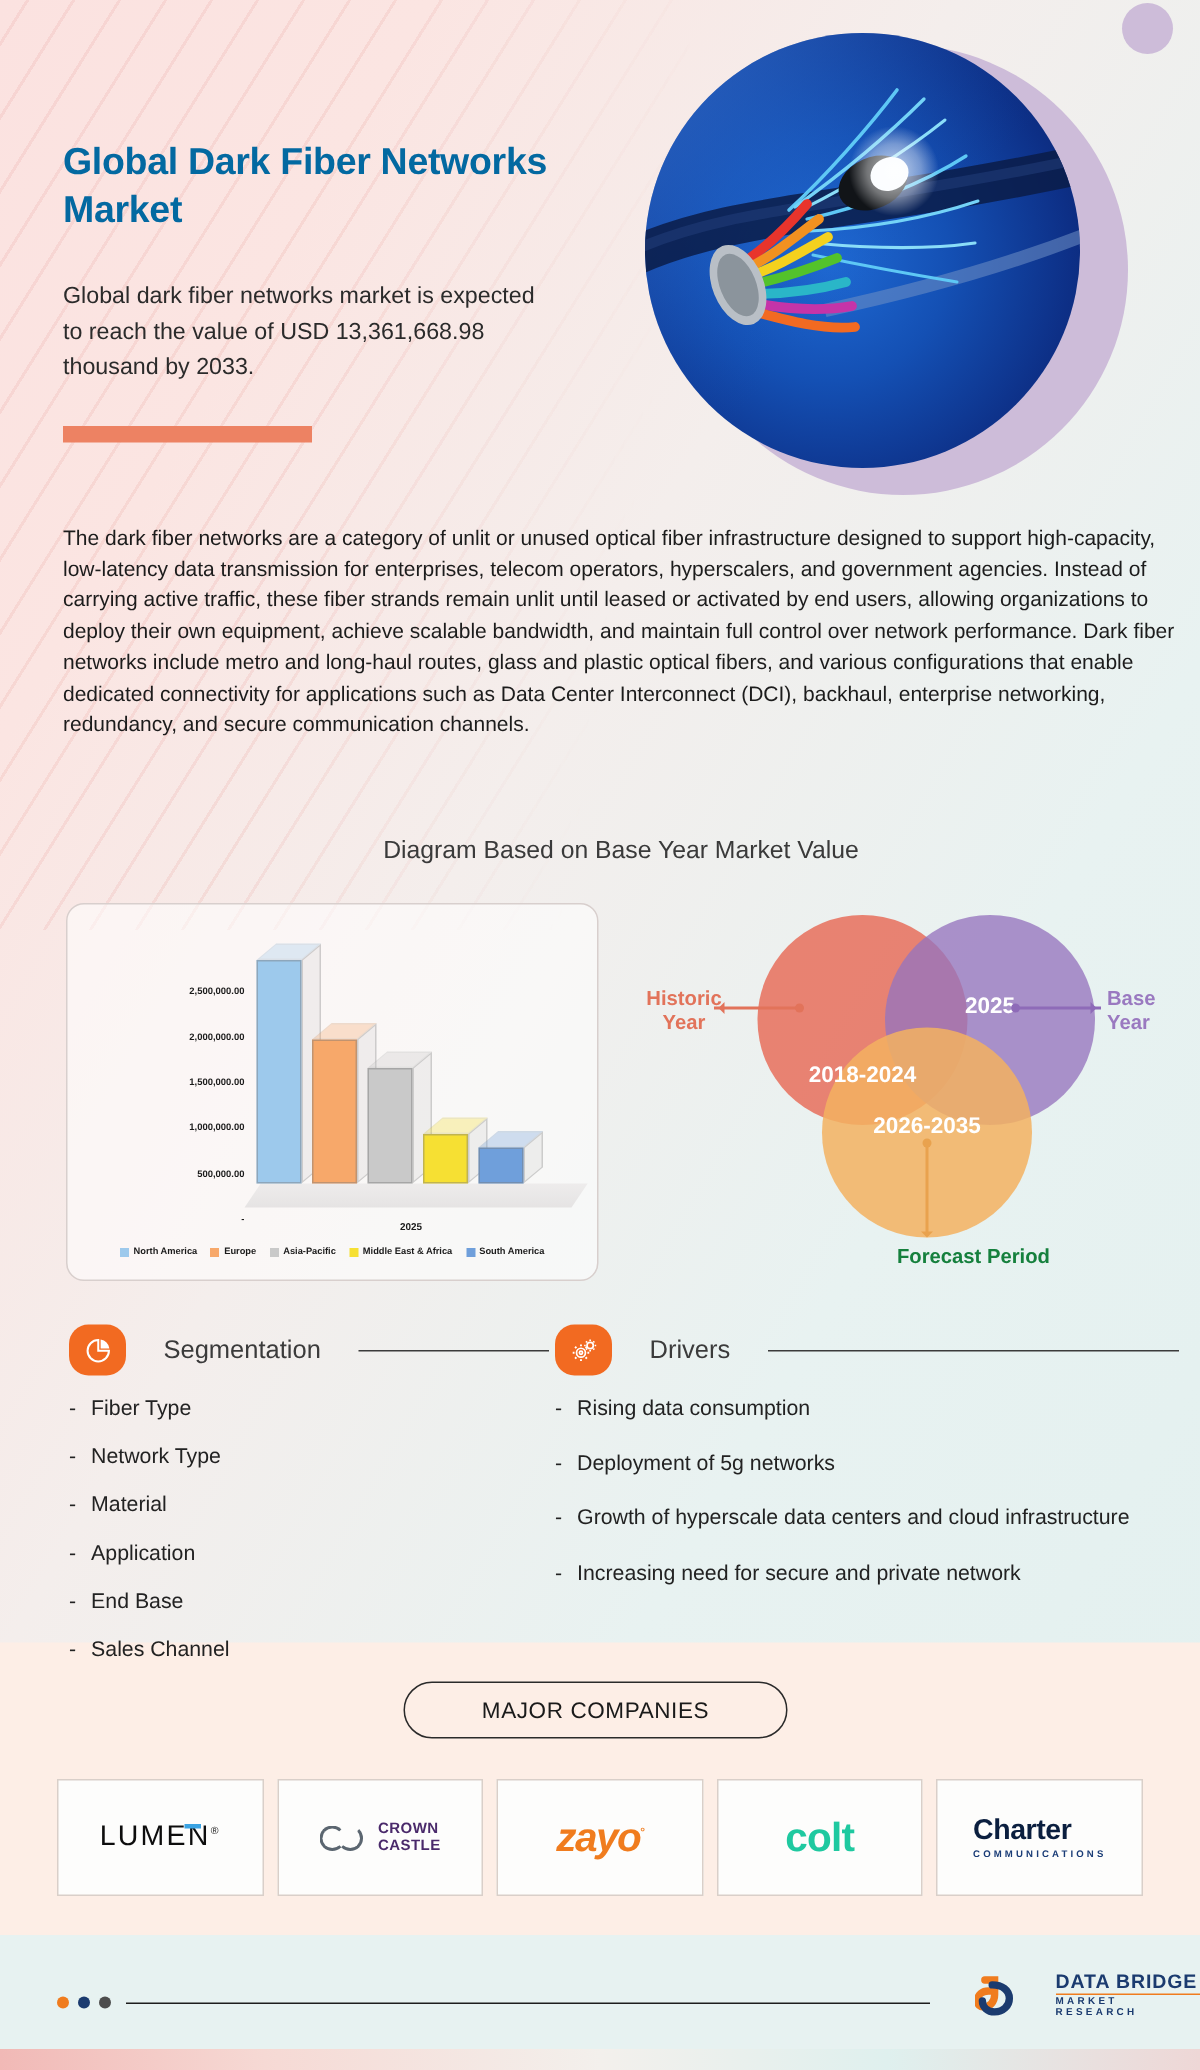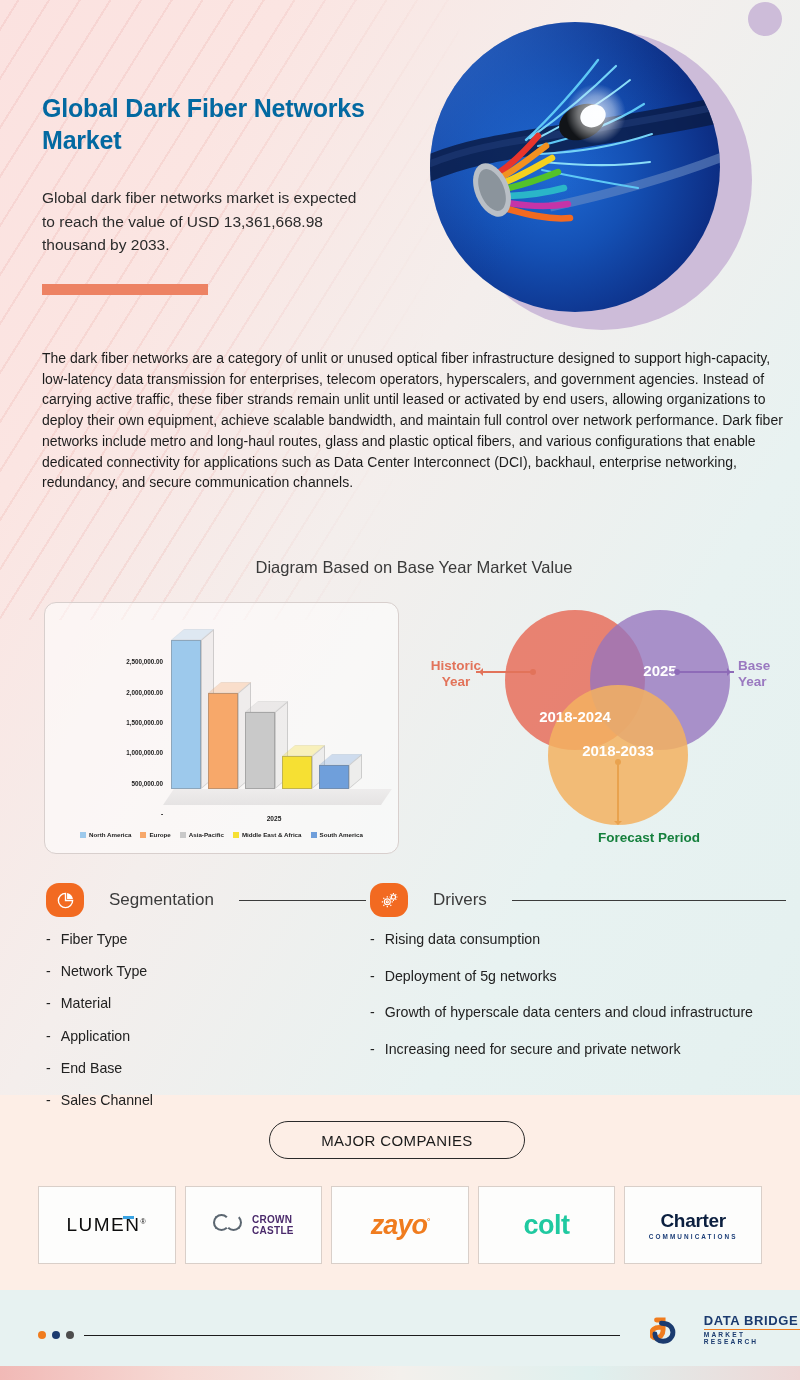--- a/index.html
+++ b/index.html
@@ -186,31 +186,31 @@
     position:absolute; left:38px; top:1186px; width:724px; height:78px;
     display:flex; gap:9px;
   }
   .logo{
     flex:1; background:#fdfdfc; border:1px solid #d9cfc9;
     display:flex; align-items:center; justify-content:center;
   }
   .lumen{ font-size:19px; letter-spacing:1.5px; color:#0d0d0d; position:relative; }
   .lumen .bar{ position:absolute; right:13.5px; top:2px; width:11px; height:3px; background:#3aa3e3; }
   .lumen sup{ font-size:7px; vertical-align:super; }
-  .cc{ display:flex; gap:5px; }
+  .cc{ display:flex; align-items:center; gap:5px; }
   .cc-glyph{ position:relative; width:34px; height:17px; }
   .cc-glyph i{ position:absolute; top:0; width:17px; height:17px; border-radius:50%;
     border:2.2px solid #5b6670; }
   .cc-glyph i:nth-child(1){ left:0; border-right-color:transparent; }
   .cc-glyph i:nth-child(2){ left:12px; border-left-color:transparent; border-top-color:transparent; }
   .cc-txt{ font-size:10px; font-weight:bold; line-height:1.12; color:#4a2a6b; letter-spacing:.3px; }
   .zayo{ font-size:27px; font-weight:bold; font-style:italic; color:#f07c1e; letter-spacing:-1px; }
   .zayo sup{ font-size:8px; font-style:normal; vertical-align:super; }
   .colt{ font-size:27px; font-weight:bold; color:#1fc9a0; letter-spacing:-.5px; }
-  .charter{ text-align:center; }
+  .charter{ text-align:left; }
   .charter .n{ font-size:19px; font-weight:bold; color:#0b1f3f; letter-spacing:-.3px; }
   .charter .s{ font-size:6.4px; font-weight:bold; color:#1b3d77; letter-spacing:2.1px; margin-top:1px; }
 
   
   .f-dots{ position:absolute; left:38px; top:1331px; display:flex; gap:6px; }
   .f-dots span{ width:8px; height:8px; border-radius:50%; }
   .f-rule{ position:absolute; left:84px; top:1335px; width:536px; height:1.4px; background:#1d1d1d; }
   .db{ position:absolute; left:650px; top:1312px; display:flex; align-items:center; gap:21px; }
   .db-txt .n{ font-size:13px; font-weight:bold; color:#1b3b6f; letter-spacing:.6px; }
   .db-txt .u{ height:1.4px; background:#f07c1e; margin:1px 0; }
@@ -345,21 +345,21 @@
         </div>
     </div>
   </div>
 
   <div class="venn">
     <div class="circ c-hist"></div>
     <div class="circ c-base"></div>
     <div class="circ c-fore"></div>
     <div class="c-lab lab-hist">2018-2024</div>
     <div class="c-lab lab-base">2025</div>
-    <div class="c-lab lab-fore">2018-2033</div>
+    <div class="c-lab lab-fore">2026-2035</div>
     <div class="arrow arr-left"></div>
     <div class="arrow arr-right"></div>
     <div class="arrow arr-down"></div>
     <div class="side-lab lab-left">Historic Year</div>
     <div class="side-lab lab-right">Base Year</div>
     <div class="side-lab lab-bottom">Forecast Period</div>
   </div>
 
   <div class="colhead head-seg">
     <span class="ic">

